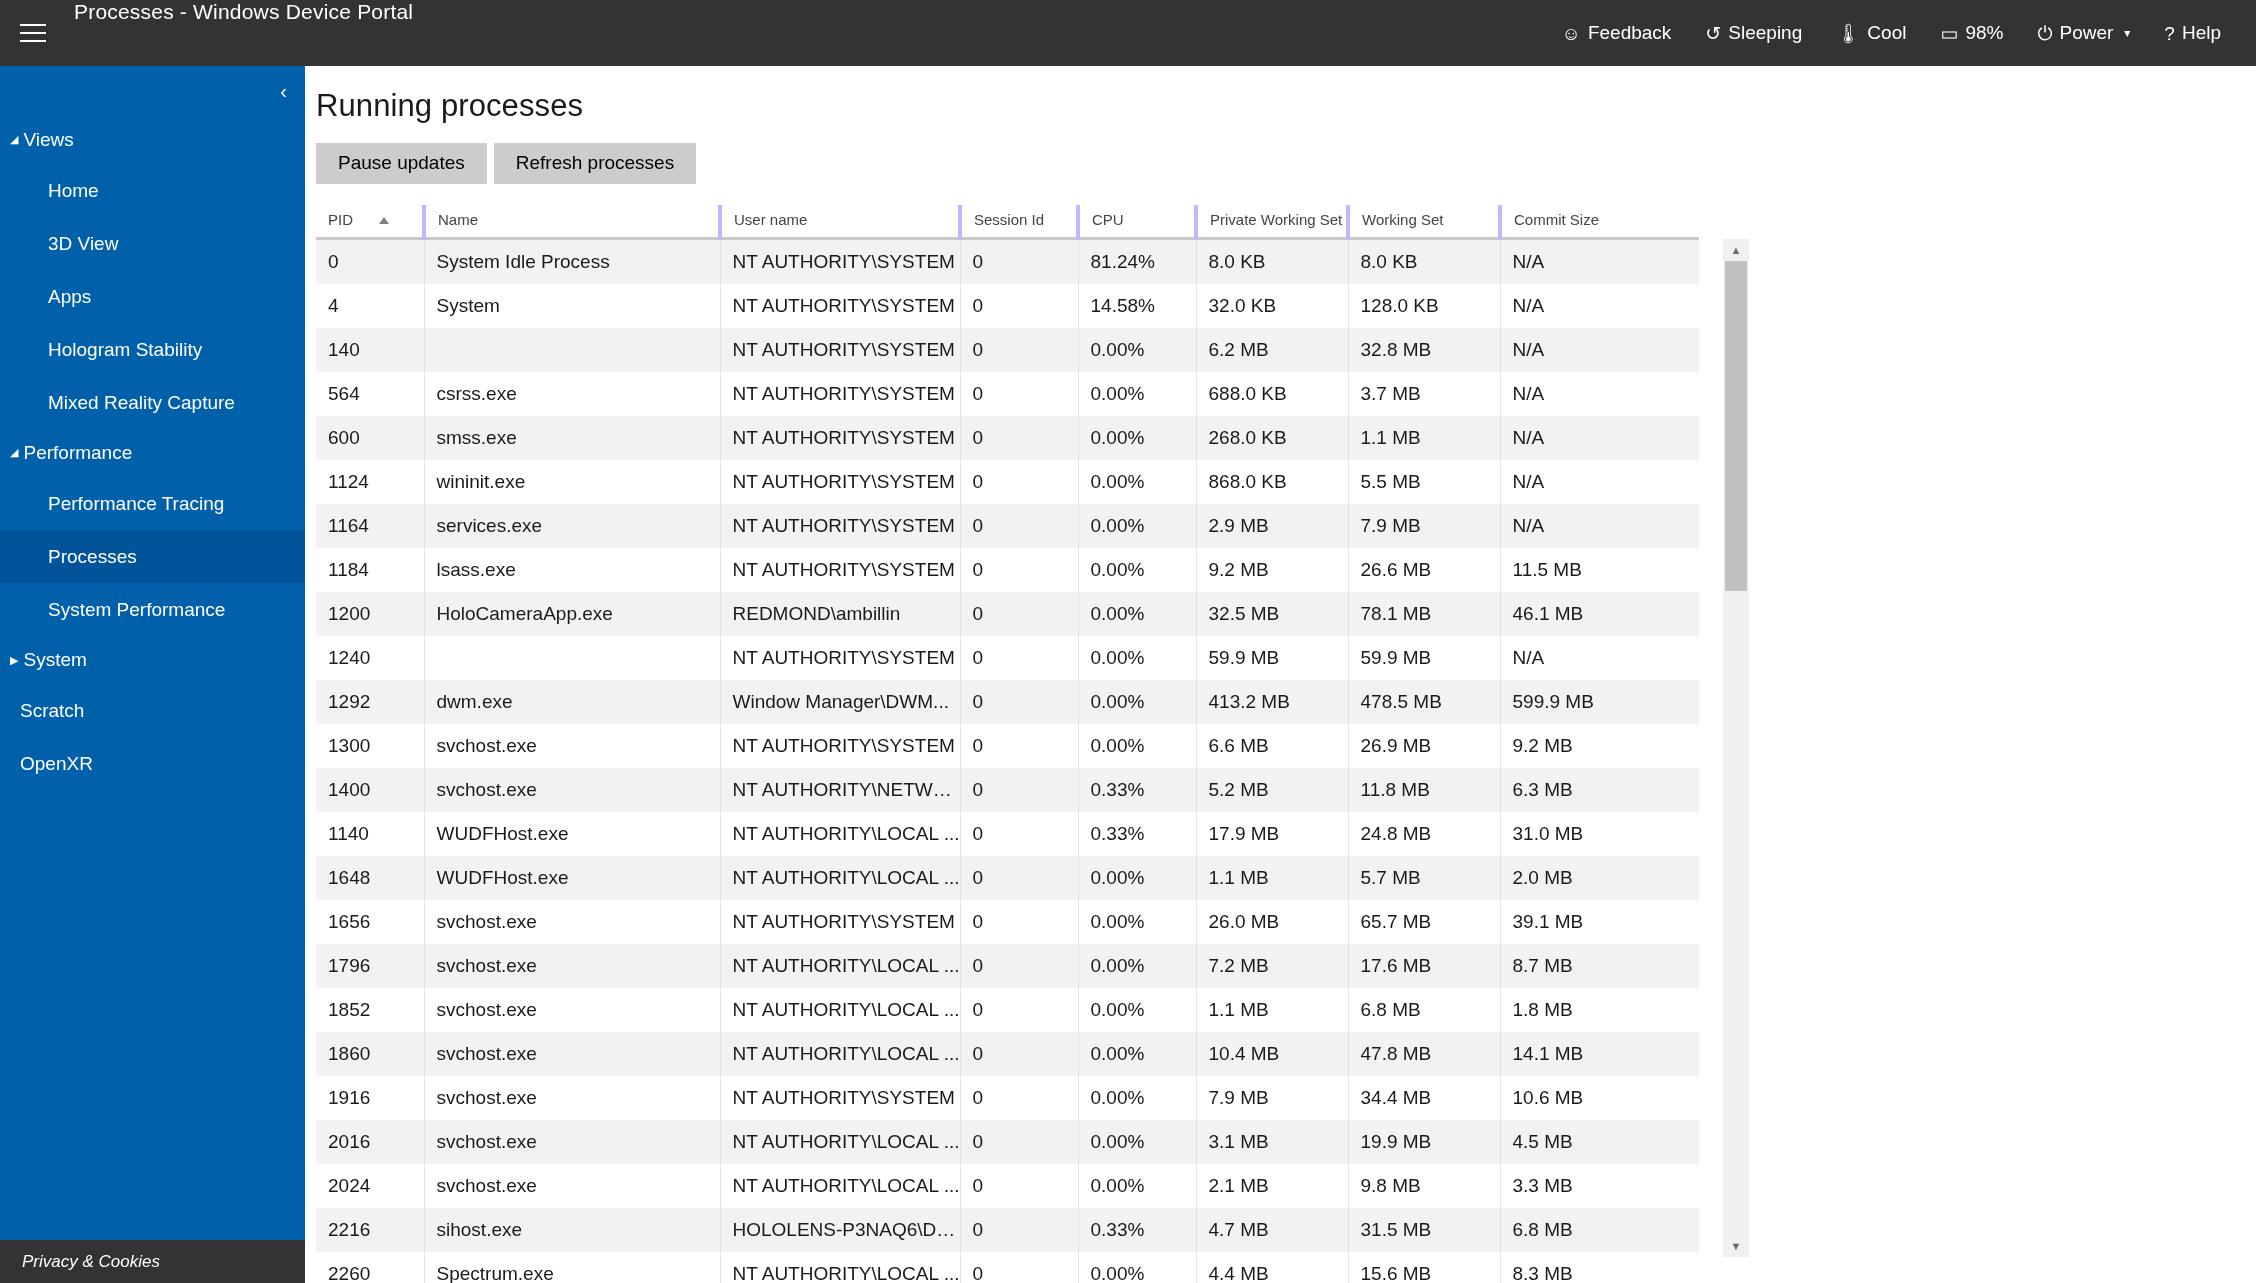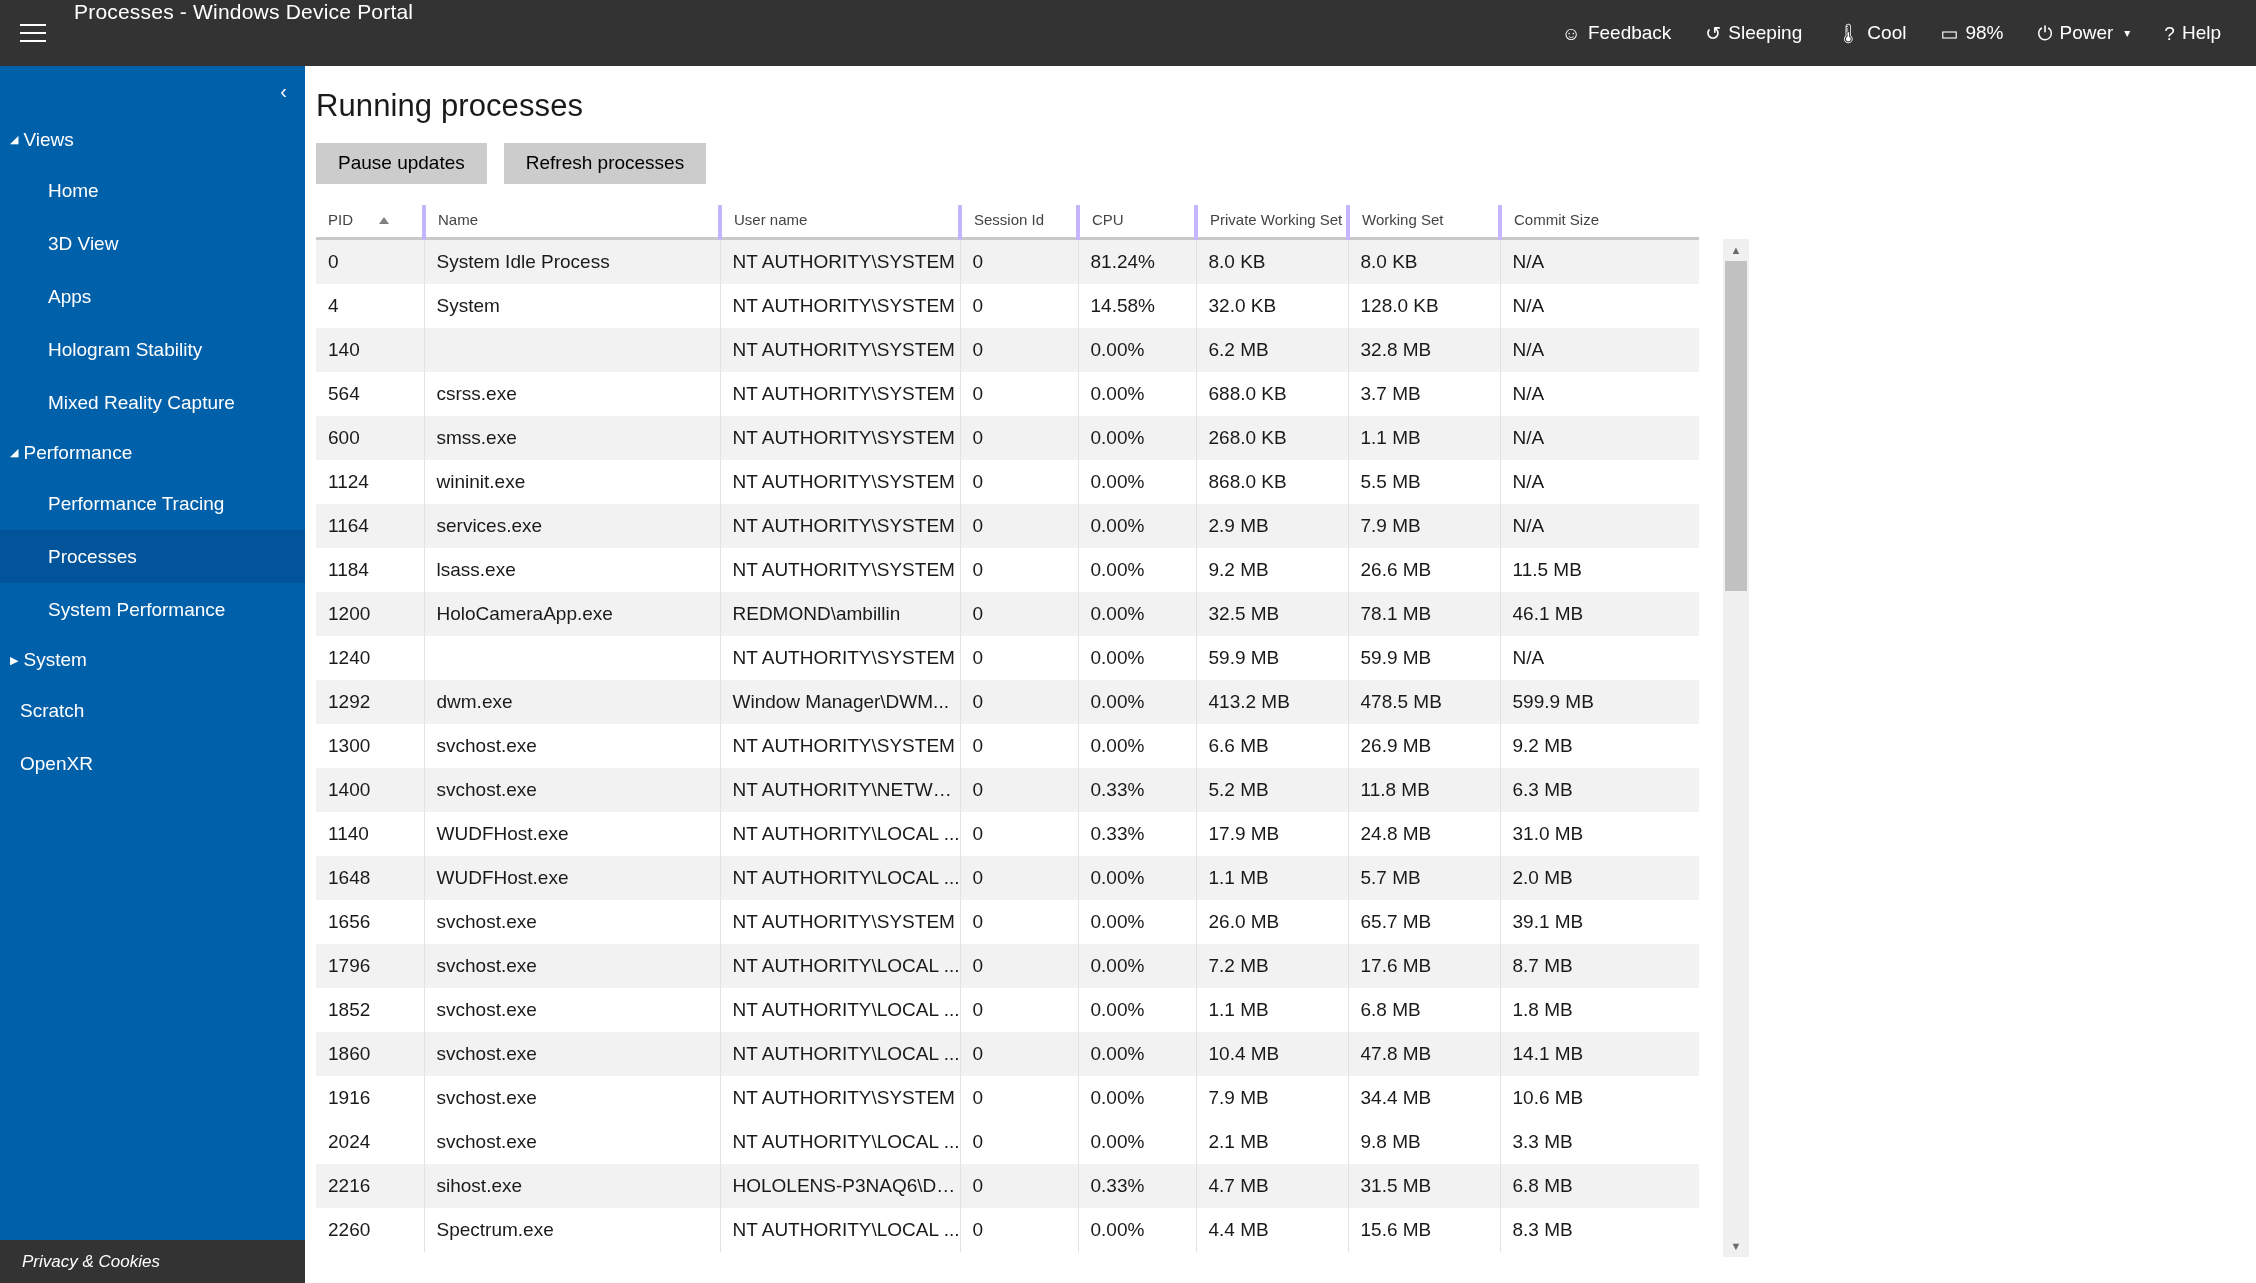--- a/index.html
+++ b/index.html
@@ -75,21 +75,21 @@
   
   .main {
     position: absolute; left: 305px; top: 66px;
     width: 1951px; height: 1040px; background: #ffffff;
     padding: 14px 0 0 8px;
   }
   .page-title {
     font-size: 31px; font-weight: normal; color: #1a1a1a;
     margin: 8px 0 0 3px; letter-spacing: .1px;
   }
-  .btn-row { display: flex; gap: 17px; margin: 19px 0 0 3px; }
+  .btn-row { display: flex; gap: 7px; margin: 19px 0 0 3px; }
   .btn {
     background: #cccccc; border: none; color: #000000;
     font-family: "Liberation Sans", sans-serif; font-size: 19px;
     padding: 9px 22px; cursor: pointer; line-height: 1.2;
   }
 
   
   .table-wrap {
     margin: 21px 0 0 3px; width: 1383px; position: relative;
   }
@@ -469,20 +469,30 @@
             <tr class="even">
               <td>1916</td>
               <td>svchost.exe</td>
               <td>NT AUTHORITY\SYSTEM</td>
               <td>0</td>
               <td>0.00%</td>
               <td>7.9 MB</td>
               <td>34.4 MB</td>
               <td>10.6 MB</td>
             </tr>
+            <tr class="odd">
+              <td>2016</td>
+              <td>svchost.exe</td>
+              <td>NT AUTHORITY\LOCAL ...</td>
+              <td>0</td>
+              <td>0.00%</td>
+              <td>3.1 MB</td>
+              <td>19.9 MB</td>
+              <td>4.5 MB</td>
+            </tr>
             <tr class="even">
               <td>2024</td>
               <td>svchost.exe</td>
               <td>NT AUTHORITY\LOCAL ...</td>
               <td>0</td>
               <td>0.00%</td>
               <td>2.1 MB</td>
               <td>9.8 MB</td>
               <td>3.3 MB</td>
             </tr>

